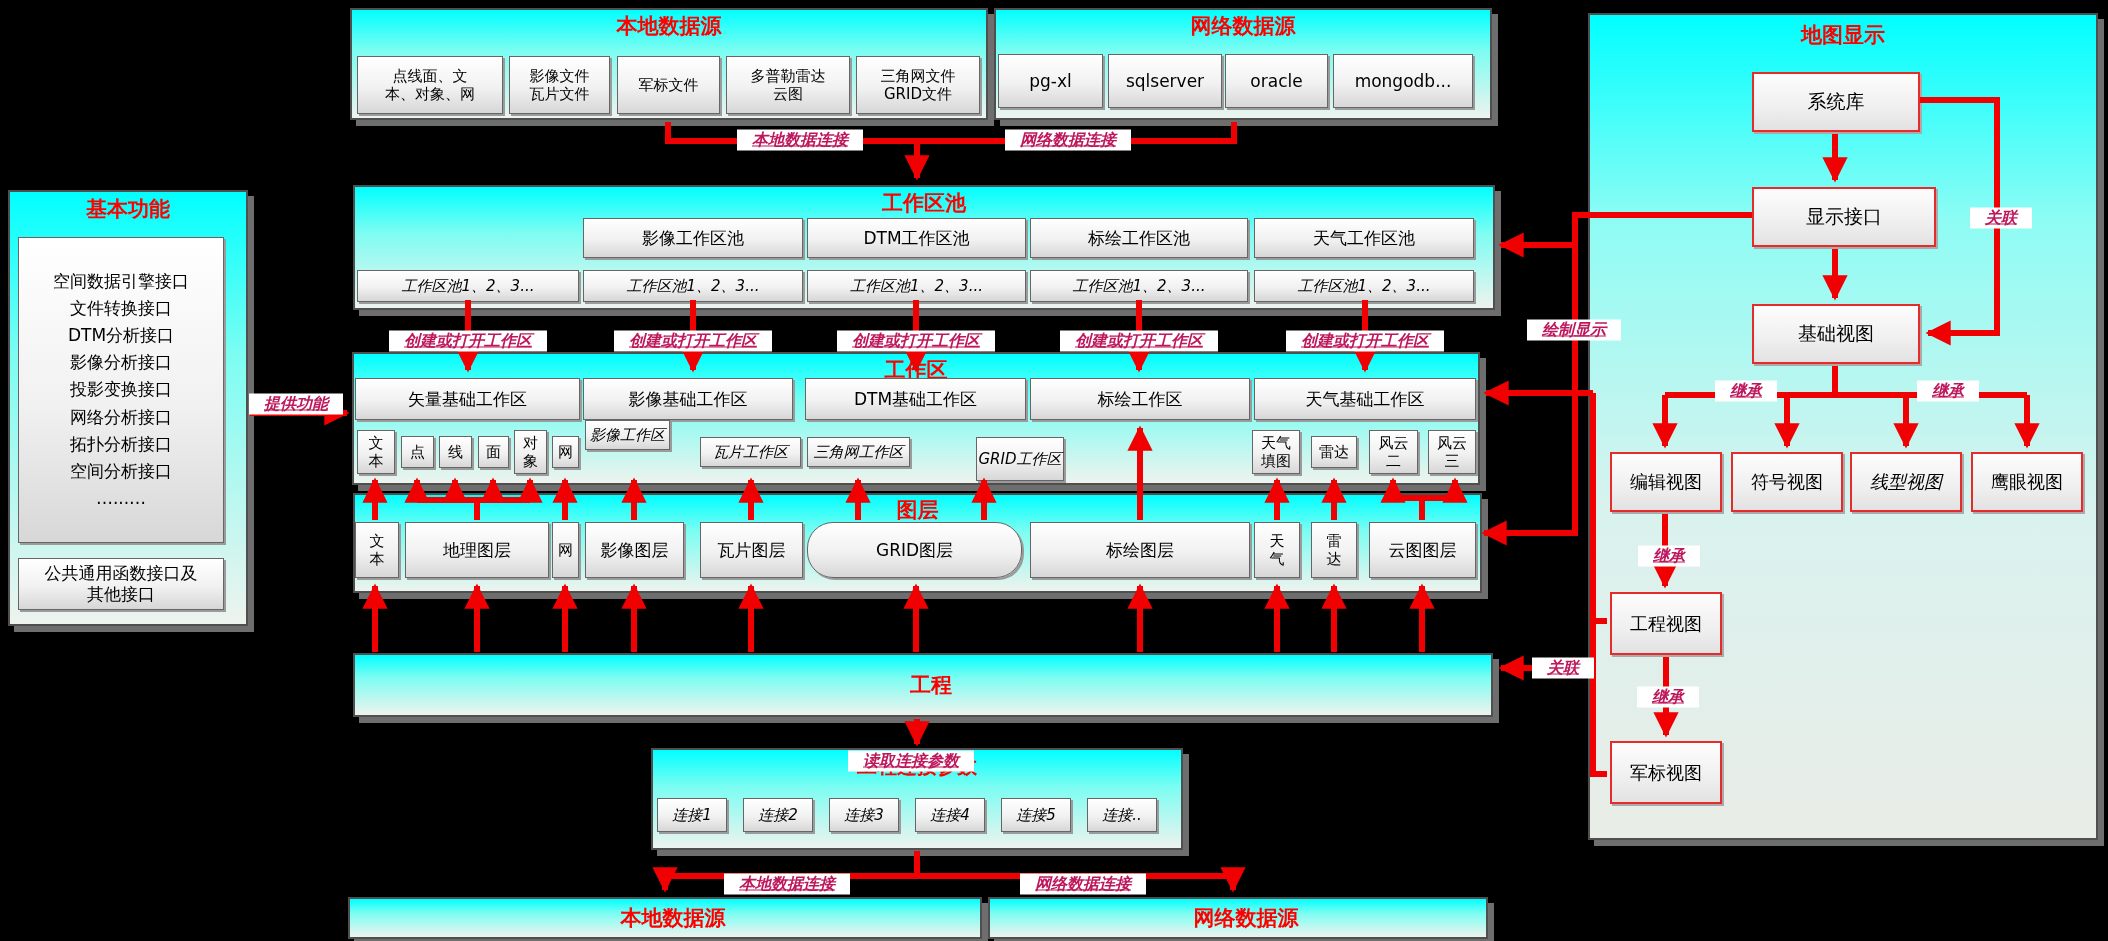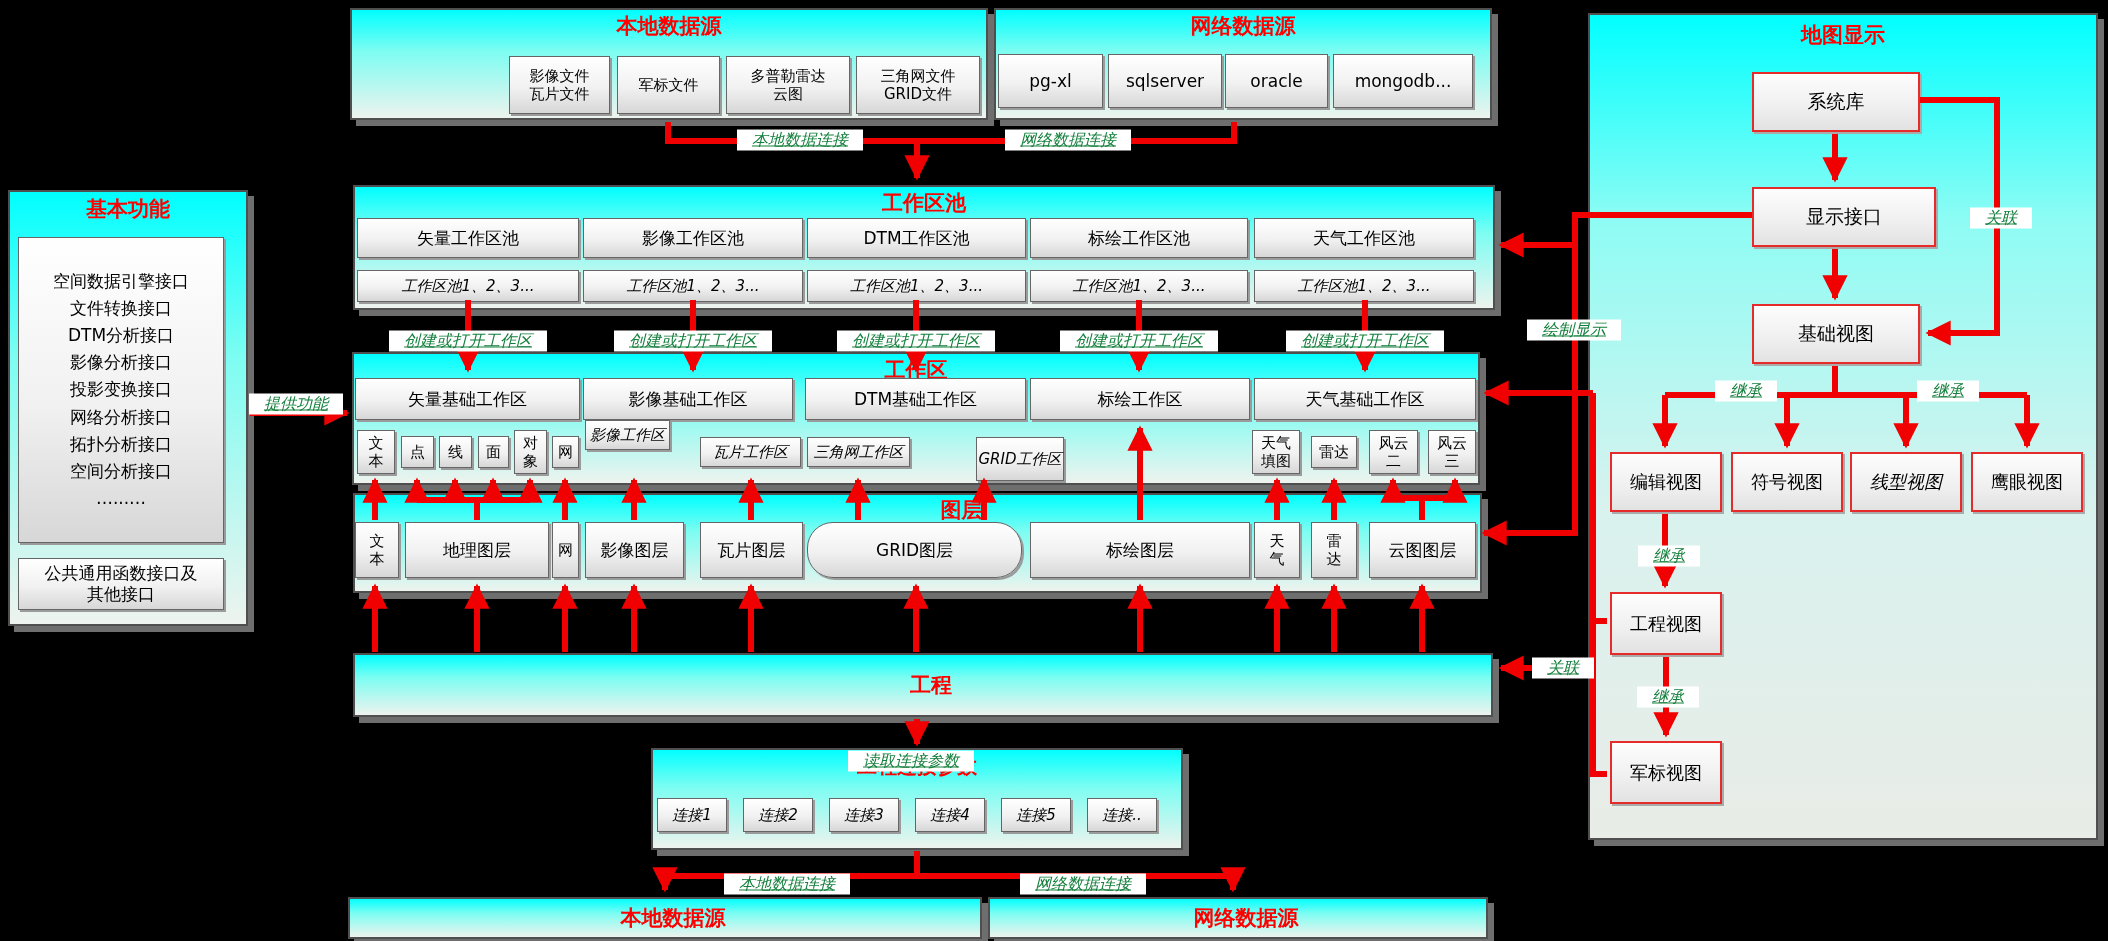--- a/index.html
+++ b/index.html
@@ -12,36 +12,38 @@
               font-weight:bold;font-size:21px;z-index:12;}
   .gbox{position:absolute;background:linear-gradient(180deg,#ffffff 0%,#f1f1f1 55%,#d7d7d7 100%);
         border:1px solid #666;box-shadow:2px 2px 0 #9b9b9b;display:flex;align-items:center;
         justify-content:center;text-align:center;font-size:17px;line-height:1.22;
         white-space:pre-line;z-index:10;box-sizing:border-box;}
   .sm{font-size:15px;}
   .it{font-style:italic;font-size:15px;}
   .rbox{position:absolute;background:linear-gradient(180deg,#fdfdfd 0%,#efefef 60%,#e2e2e2 100%);
         border:2px solid #e62b2b;box-shadow:2px 2px 0 #aaa;display:flex;align-items:center;
         justify-content:center;text-align:center;font-size:19px;z-index:10;box-sizing:border-box;}
-  .lbl{position:absolute;transform:translate(-50%,-50%);color:#15803d;background:#fff;
-       font-style:italic;font-weight:normal;font-size:16px;text-decoration:underline;
+  .lbl{position:absolute;transform:translate(-50%,-50%);color:#be185d;background:#fff;
+       font-style:italic;font-weight:bold;font-size:16px;text-decoration:underline;
        padding:0 15px;white-space:nowrap;z-index:30;}
   .cband{display:flex;align-items:center;justify-content:center;padding-left:16px;}
   .cband .ctitle{color:#f00;font-weight:bold;font-size:21px;}
   .listbox{flex-direction:column;justify-content:center;font-size:17px;line-height:1.6;}
   svg.wires{position:absolute;left:0;top:0;z-index:15;pointer-events:none;}
 </style>
 </head>
 <body>
 
 <div id="root">
 
   <div class="panel" style="left:350px;top:8px;width:638px;height:112px;">
     <span class="band-title" style="top:2px;">本地数据源</span>
   </div>
+  <div class="gbox sm" style="left:357px;top:56px;width:146px;height:58px;">点线面、文
+本、对象、网</div>
   <div class="gbox sm" style="left:509px;top:56px;width:101px;height:58px;">影像文件
 瓦片文件</div>
   <div class="gbox sm" style="left:617px;top:56px;width:103px;height:58px;">军标文件</div>
   <div class="gbox sm" style="left:726px;top:56px;width:124px;height:58px;">多普勒雷达
 云图</div>
   <div class="gbox sm" style="left:856px;top:56px;width:124px;height:58px;">三角网文件
 GRID文件</div>
 
   <div class="panel" style="left:994px;top:8px;width:498px;height:112px;">
     <span class="band-title" style="top:2px;">网络数据源</span>
@@ -64,21 +66,20 @@
     <div>拓扑分析接口</div>
     <div>空间分析接口</div>
     <div>…...…</div>
   </div>
   <div class="gbox" style="left:18px;top:558px;width:206px;height:52px;">公共通用函数接口及
 其他接口</div>
 
   <div class="panel" style="left:353px;top:185px;width:1142px;height:125px;">
     <span class="band-title" style="top:2px;">工作区池</span>
   </div>
-  <div class="gbox" style="left:357px;top:218px;width:222px;height:40px;">矢量工作区池</div>
   <div class="gbox" style="left:583px;top:218px;width:220px;height:40px;">影像工作区池</div>
   <div class="gbox" style="left:807px;top:218px;width:219px;height:40px;">DTM工作区池</div>
   <div class="gbox" style="left:1030px;top:218px;width:218px;height:40px;">标绘工作区池</div>
   <div class="gbox" style="left:1254px;top:218px;width:220px;height:40px;">天气工作区池</div>
   <div class="gbox it" style="left:357px;top:270px;width:222px;height:32px;">工作区池1、2、3...</div>
   <div class="gbox it" style="left:583px;top:270px;width:220px;height:32px;">工作区池1、2、3...</div>
   <div class="gbox it" style="left:807px;top:270px;width:219px;height:32px;">工作区池1、2、3...</div>
   <div class="gbox it" style="left:1030px;top:270px;width:218px;height:32px;">工作区池1、2、3...</div>
   <div class="gbox it" style="left:1254px;top:270px;width:220px;height:32px;">工作区池1、2、3...</div>
 
@@ -104,21 +105,21 @@
   <div class="gbox it" style="left:960px;top:437px;width:88px;height:44px;margin-left:16px;">GRID工作区</div>
   <div class="gbox sm" style="left:1252px;top:430px;width:48px;height:44px;">天气
 填图</div>
   <div class="gbox sm" style="left:1311px;top:436px;width:46px;height:32px;">雷达</div>
   <div class="gbox sm" style="left:1369px;top:430px;width:49px;height:44px;">风云
 二</div>
   <div class="gbox sm" style="left:1428px;top:430px;width:48px;height:44px;">风云
 三</div>
 
   <div class="panel" style="left:353px;top:493px;width:1129px;height:100px;">
-    <span class="band-title" style="top:1px;padding-left:44px;">图层</span>
+    <span class="band-title" style="top:1px;">图层</span>
   </div>
   <div class="gbox sm" style="left:355px;top:522px;width:44px;height:56px;">文
 本</div>
   <div class="gbox" style="left:405px;top:522px;width:144px;height:56px;">地理图层</div>
   <div class="gbox sm" style="left:552px;top:522px;width:27px;height:56px;">网</div>
   <div class="gbox" style="left:585px;top:522px;width:99px;height:56px;">影像图层</div>
   <div class="gbox" style="left:700px;top:522px;width:103px;height:56px;">瓦片图层</div>
   <div class="gbox" style="left:807px;top:522px;width:215px;height:56px;border-radius:26px;">GRID图层</div>
   <div class="gbox" style="left:1030px;top:522px;width:220px;height:56px;">标绘图层</div>
   <div class="gbox sm" style="left:1254px;top:522px;width:46px;height:56px;">天

